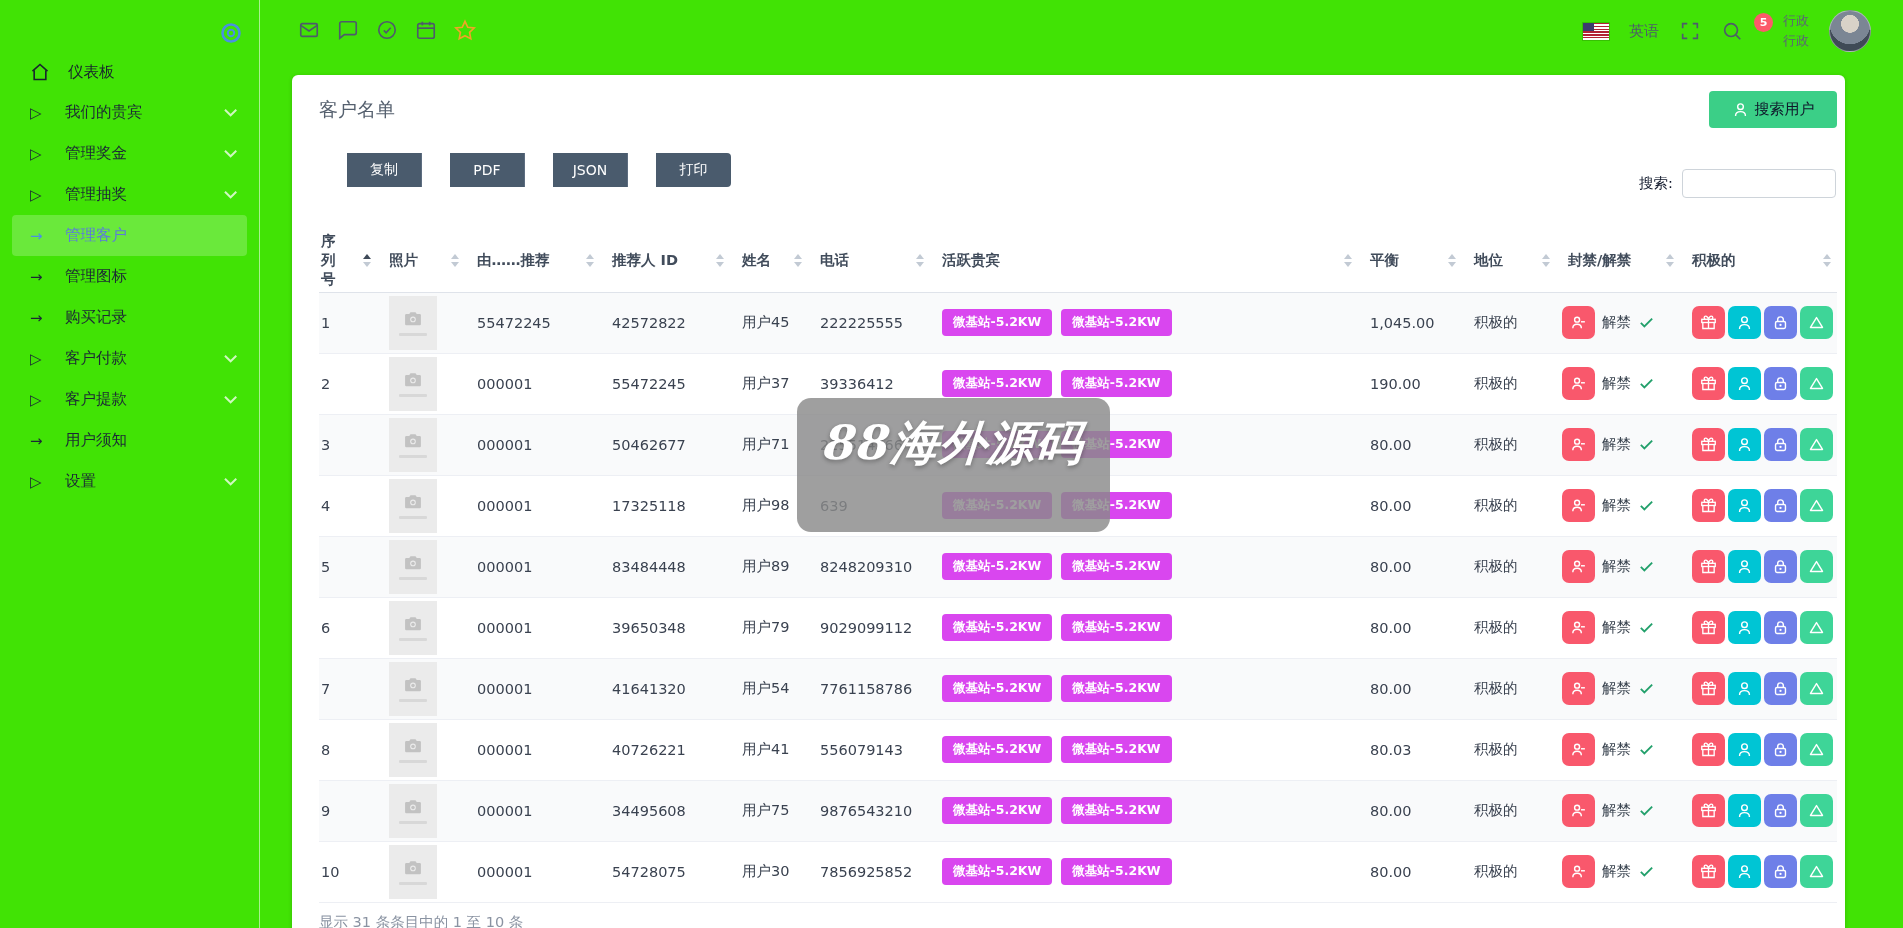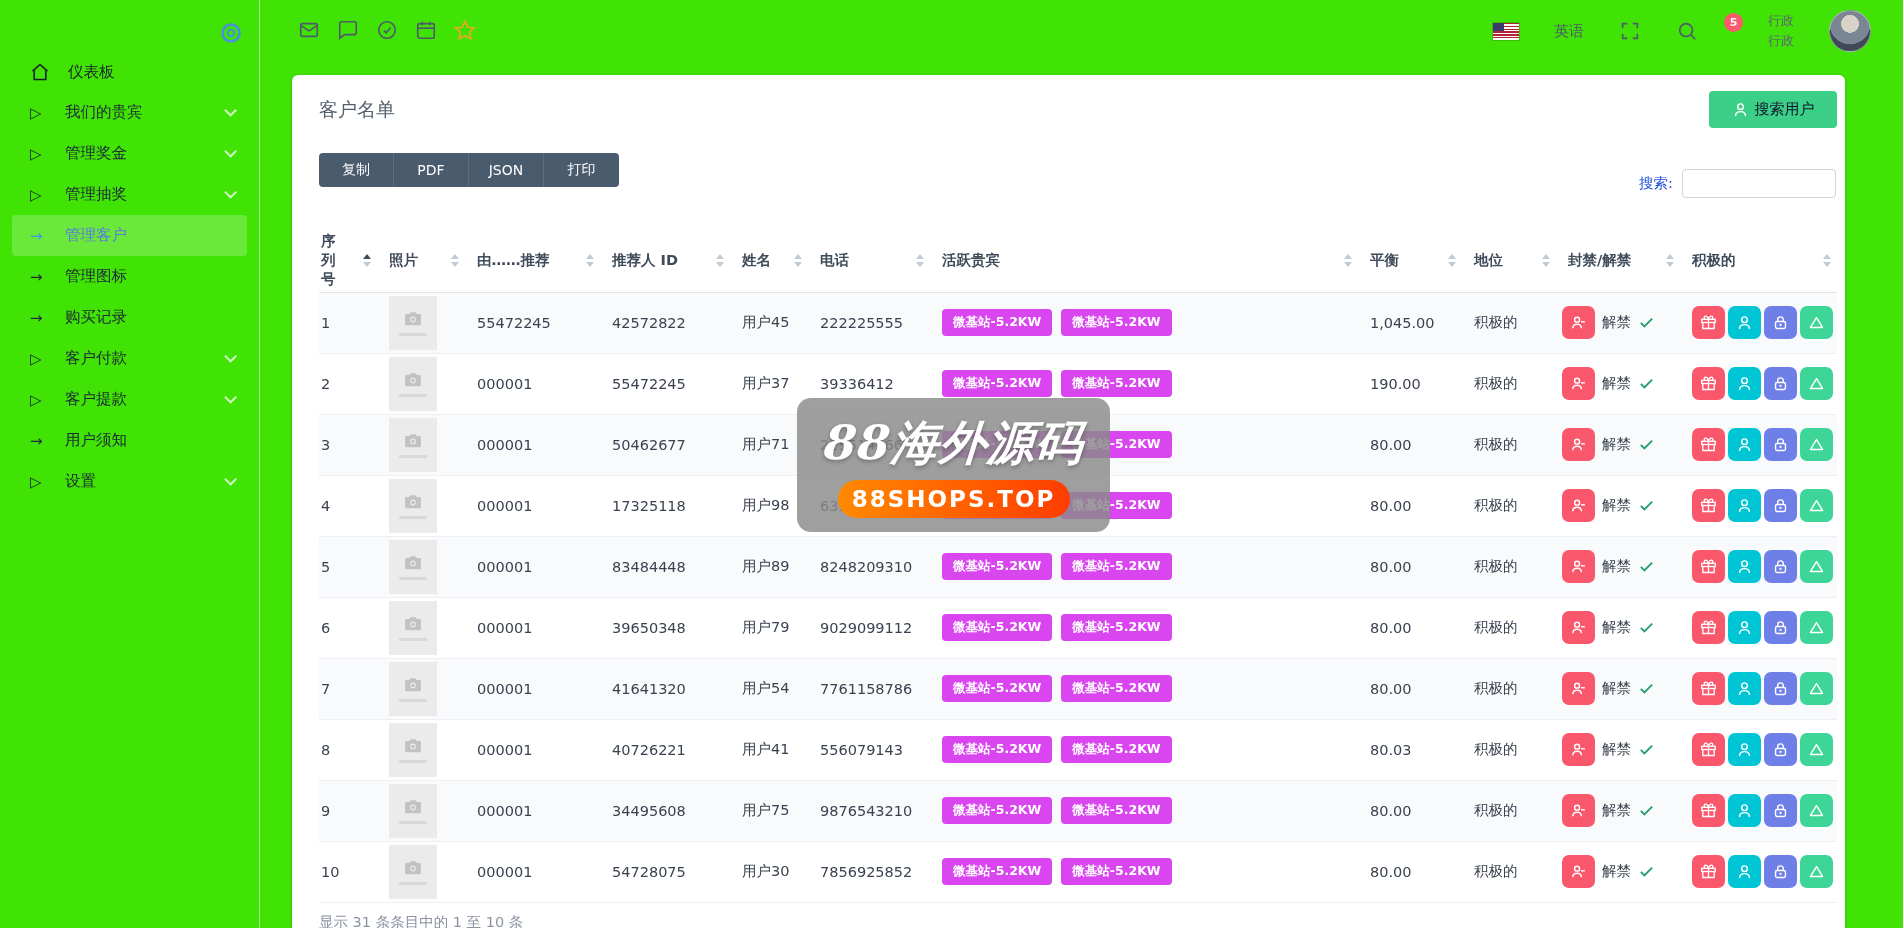--- a/index.html
+++ b/index.html
@@ -5,21 +5,21 @@
   * { margin:0; padding:0; box-sizing:border-box; }
   html,body { width:1903px; height:928px; overflow:hidden; }
   body { background:#41e305; font-family:"DejaVu Sans","Liberation Sans",sans-serif; position:relative; }
 
   
   .topbar { position:absolute; left:0; top:0; width:1903px; height:62px; }
   .toggle-btn { position:absolute; left:219px; top:21px; width:24px; height:24px; cursor:pointer; }
   .top-icons { position:absolute; left:298px; top:19px; display:flex; gap:17px; align-items:center; }
   .tico { width:22px; height:22px; color:#4e5b6b; cursor:pointer; }
   .tico.star { color:#f0a428; }
-  .top-right { position:absolute; right:32px; top:0; height:62px; display:flex; align-items:center; gap:35px; }
+  .top-right { position:absolute; right:32px; top:0; height:62px; display:flex; align-items:center; gap:20px; }
   .flag { width:26px; height:17px; position:relative; background:repeating-linear-gradient(180deg,#b22234 0 1.4px,#fff 1.4px 2.8px); box-shadow:0 0 0 1px rgba(0,0,0,.15); }
   .flag::after { content:""; position:absolute; left:0; top:0; width:11px; height:8.5px; background:#3c3b6e; }
   .lang-label { font-size:15px; color:#4e5b6b; }
   .user-name { text-align:right; font-size:13px; color:#5b6675; line-height:1.55; }
   .avatar { width:42px; height:42px; border-radius:50%; background:radial-gradient(circle at 50% 32%, #d8d2c8 0 26%, #7b8694 27% 60%, #3f4a56 61% 100%); border:1px solid rgba(255,255,255,.4); cursor:pointer; }
   .bell-wrap { position:relative; }
   .badge-count { position:absolute; top:-9px; right:-10px; min-width:19px; height:19px; border-radius:50%; background:#fc5a6a; color:#fff; font-size:11px; font-weight:bold; display:flex; align-items:center; justify-content:center; }
 
   
   .sidebar { position:absolute; left:0; top:0; width:260px; height:928px; border-right:1px solid rgba(255,255,255,.55); }
@@ -30,26 +30,26 @@
   .side-item .glyph { width:26px; font-size:15px; color:#1c2835; flex:0 0 26px; }
   .side-item .lbl { margin-left:9px; }
   .side-item .chev { position:absolute; right:26px; width:9px; height:9px; border-right:2px solid rgba(255,255,255,.75); border-bottom:2px solid rgba(255,255,255,.75); transform:rotate(45deg) translateY(-3px); }
   .side-item.active { background:rgba(255,255,255,.22); border-radius:4px; margin:0 12px; padding-left:18px; color:#5c7bdb; }
   .side-item.active .glyph { color:#4a90e2; }
 
   
   .card { position:absolute; left:292px; top:75px; width:1553px; height:1000px; background:#fff; border-radius:6px; box-shadow:0 1px 4px rgba(0,0,0,.18); }
   .card-title { position:absolute; left:27px; top:22px; font-size:19px; color:#55606e; }
   .export-group { position:absolute; left:27px; top:78px; display:flex; border-radius:4px; overflow:hidden; }
-  .export-btn { background:#4a5b6d; color:#fff; font-size:14px; height:34px; min-width:75px; padding:0 16px; border:none; border-right:1px solid #5d6d80; cursor:pointer; font-family:inherit; }
+  .export-btn { background:#4a5b6d; color:#fff; font-size:14px; height:34px; min-width:75px; padding:0 16px; border:none; border-right:1px solid #5d6d80; cursor:pointer; font-family:inherit;margin-left:28px; }
   .export-btn:last-child { border-right:none; }
   .search-user-btn { position:absolute; right:8px; top:16px; width:128px; height:37px; background:#3bcf87; color:#0f172a; border:none; border-radius:4px; font-size:15px; display:flex; align-items:center; justify-content:center; gap:6px; cursor:pointer; font-family:inherit; }
   .search-user-btn svg { width:17px; height:17px; }
   .search-row { position:absolute; right:9px; top:94px; display:flex; align-items:center; gap:9px; }
-  .search-lbl { font-size:14.5px; color:#1d4ed8; }
+  .search-lbl { font-size:14.5px; color:#0f172a; }
   .search-input { width:154px; height:29px; border:1px solid #ced4da; border-radius:4px; outline:none; padding:0 8px; font-size:14px; font-family:inherit; }
 
   
   table.grid { position:absolute; left:27px; top:155px; width:1518px; border-collapse:collapse; table-layout:fixed; }
   .grid th { height:62px; vertical-align:middle; border-bottom:1px solid #dfe3ea; text-align:left; padding-left:12px;margin-top:24px; }
   .grid th .th-flex { display:flex; align-items:center; }
   .grid th .th-label { font-size:14.5px; font-weight:bold; color:#414c5b; line-height:1.3; }
   .grid th.c0 { padding-left:2px; }
   .grid th.c0 .th-label { width:16px; word-break:break-all; }
   .sort { margin-left:auto; margin-right:6px; display:flex; flex-direction:column; gap:3px; align-items:center; }
@@ -1023,14 +1023,13 @@
     </td>
   </tr>
 </tbody>
   </table>
 
   <div class="tfoot-info">显示 31 条条目中的 1 至 10 条</div>
 </div>
 
 <div class="watermark">
   <div class="wm-line1">88海外源码</div>
-  <div class="wm-pill">88SHOPS.TOP</div>
 </div>
 
 </body></html>

